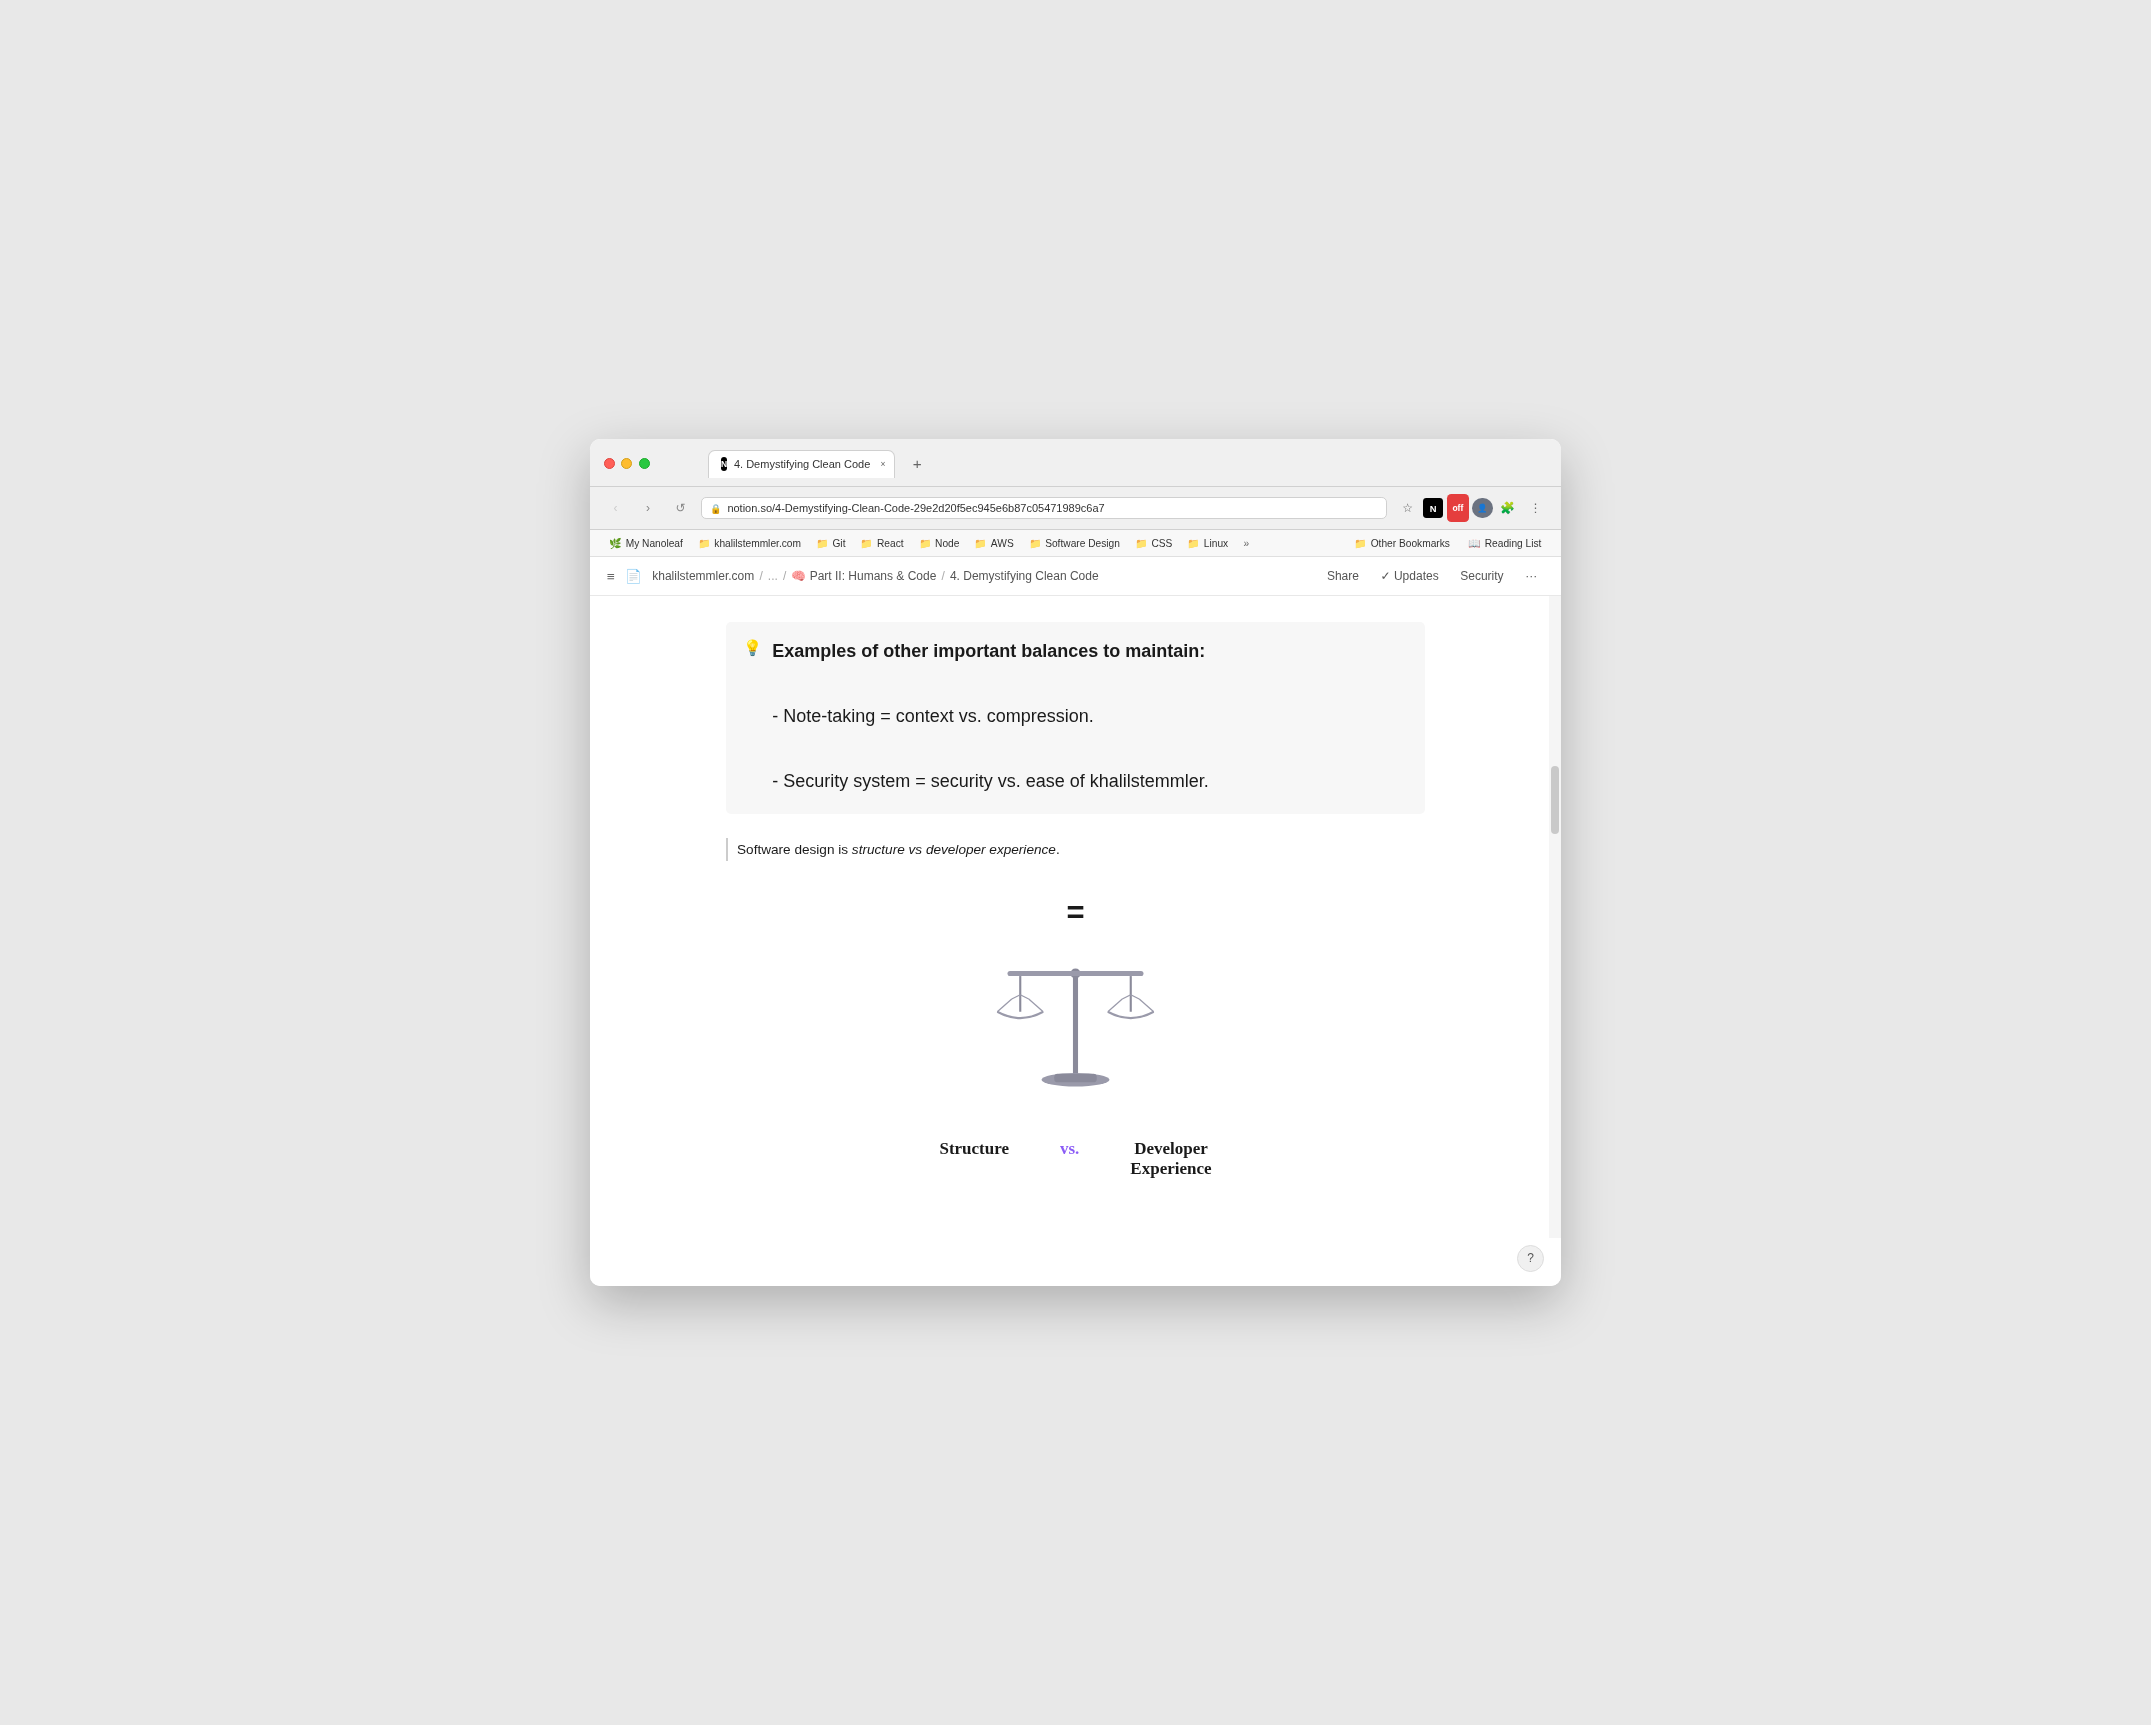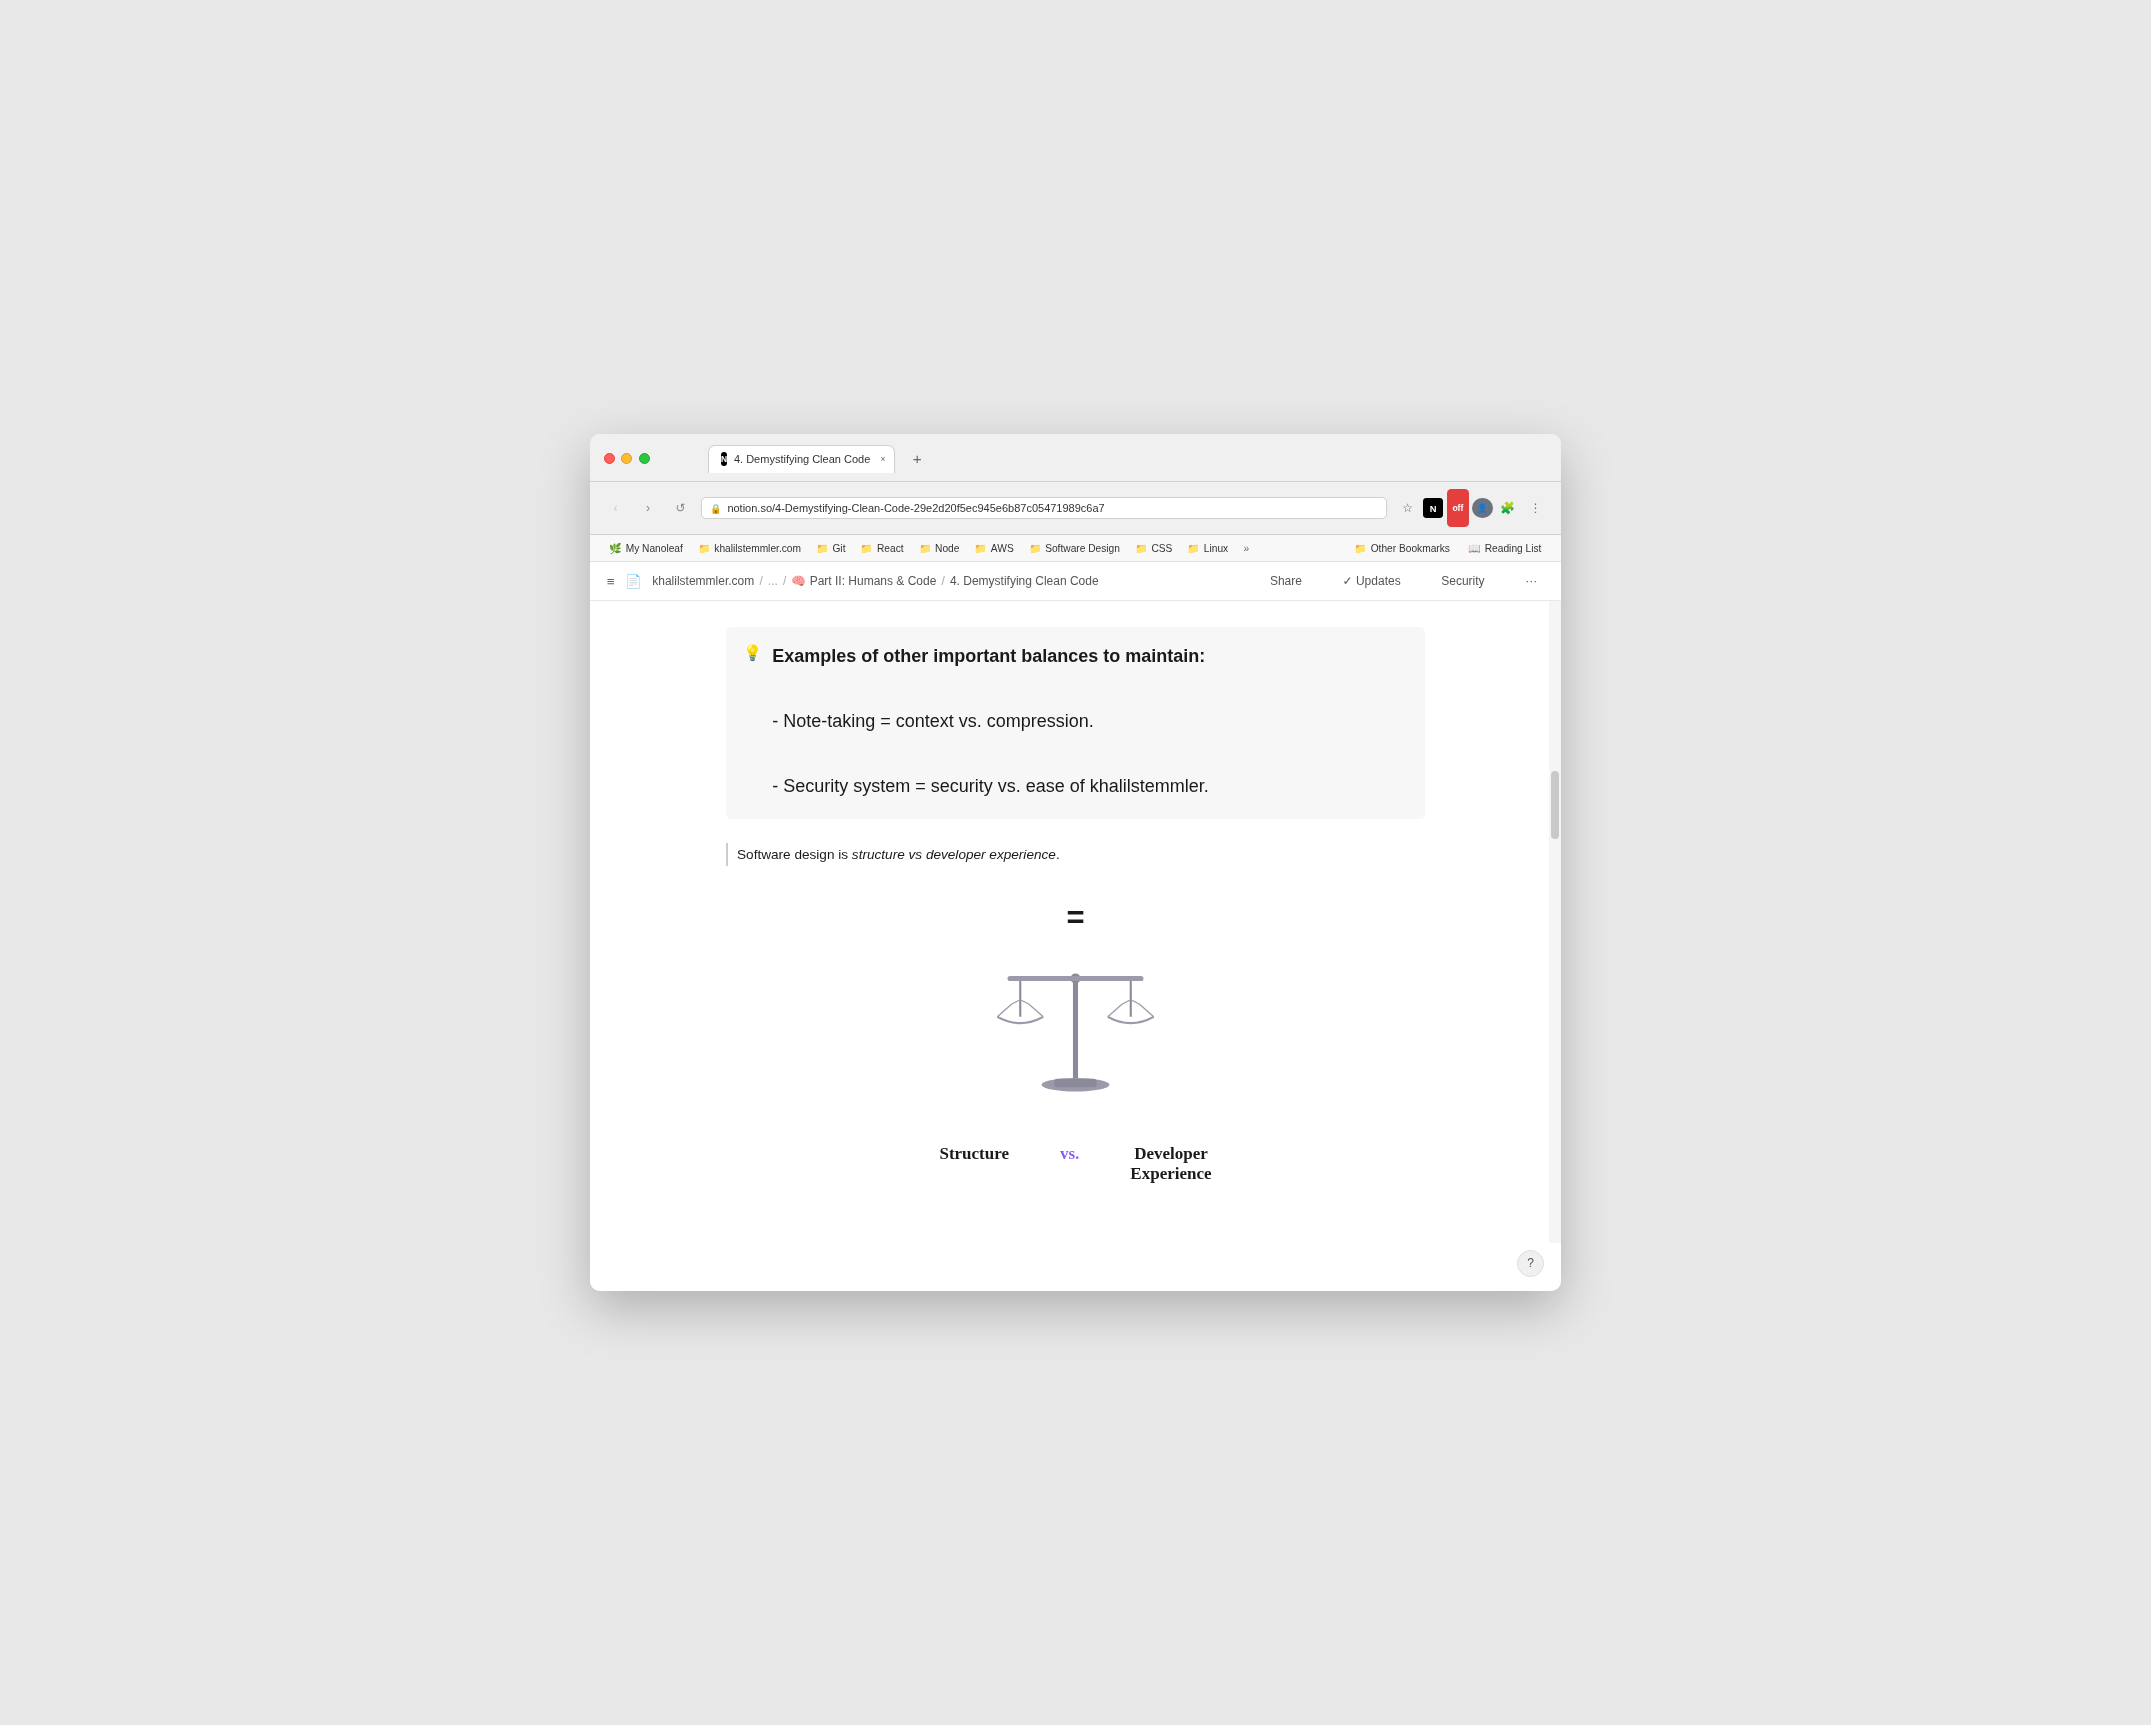--- a/index.html
+++ b/index.html
@@ -210,21 +210,21 @@
       font-size: 12px;
       color: #555;
     }
     .breadcrumb-separator { color: #aaa; }
     .breadcrumb-item { cursor: pointer; }
     .breadcrumb-ellipsis { color: #aaa; cursor: pointer; }
     .notion-toolbar-right {
       margin-left: auto;
       display: flex;
       align-items: center;
-      gap: 27px;
+      gap: 8px;
       text-align: right;
     }
     .toolbar-btn {
       display: flex;
       align-items: center;
       gap: 3.4px;
       font-size: 12px;
       color: #555;
       cursor: pointer;
       padding: 3.4px 6.8px;
@@ -391,21 +391,21 @@
     <div class="nav-btn">↺</div>
 
     <div class="url-bar">
       <span class="lock-icon">🔒</span>
       <span class="url-text">notion.so/4-Demystifying-Clean-Code-29e2d20f5ec945e6b87c05471989c6a7</span>
     </div>
 
     <div class="toolbar-icons">
       <div class="toolbar-icon">☆</div>
       <div class="toolbar-icon ext-notion" style="width:20.4px;height:20.4px;font-size:9.4px;font-weight:bold;">N</div>
-      <div class="toolbar-icon ext-red" style="width:22px;height:38px;font-size:8.5px;font-weight:bold;background:#e53e3e;color:white;border-radius:4.3px;">off</div>
+      <div class="toolbar-icon ext-red" style="width:22px;height:28px;font-size:8.5px;font-weight:bold;background:#e53e3e;color:white;border-radius:4.3px;">off</div>
       <div class="ext-avatar" style="width:20.4px;height:20.4px;">👤</div>
       <div class="toolbar-icon">🧩</div>
       <div class="toolbar-icon">⋮</div>
     </div>
   </div>
 
   <div class="bookmarks-bar">
     <div class="bookmark-item">
       <span>🌿</span>
       <span>My Nanoleaf</span>

